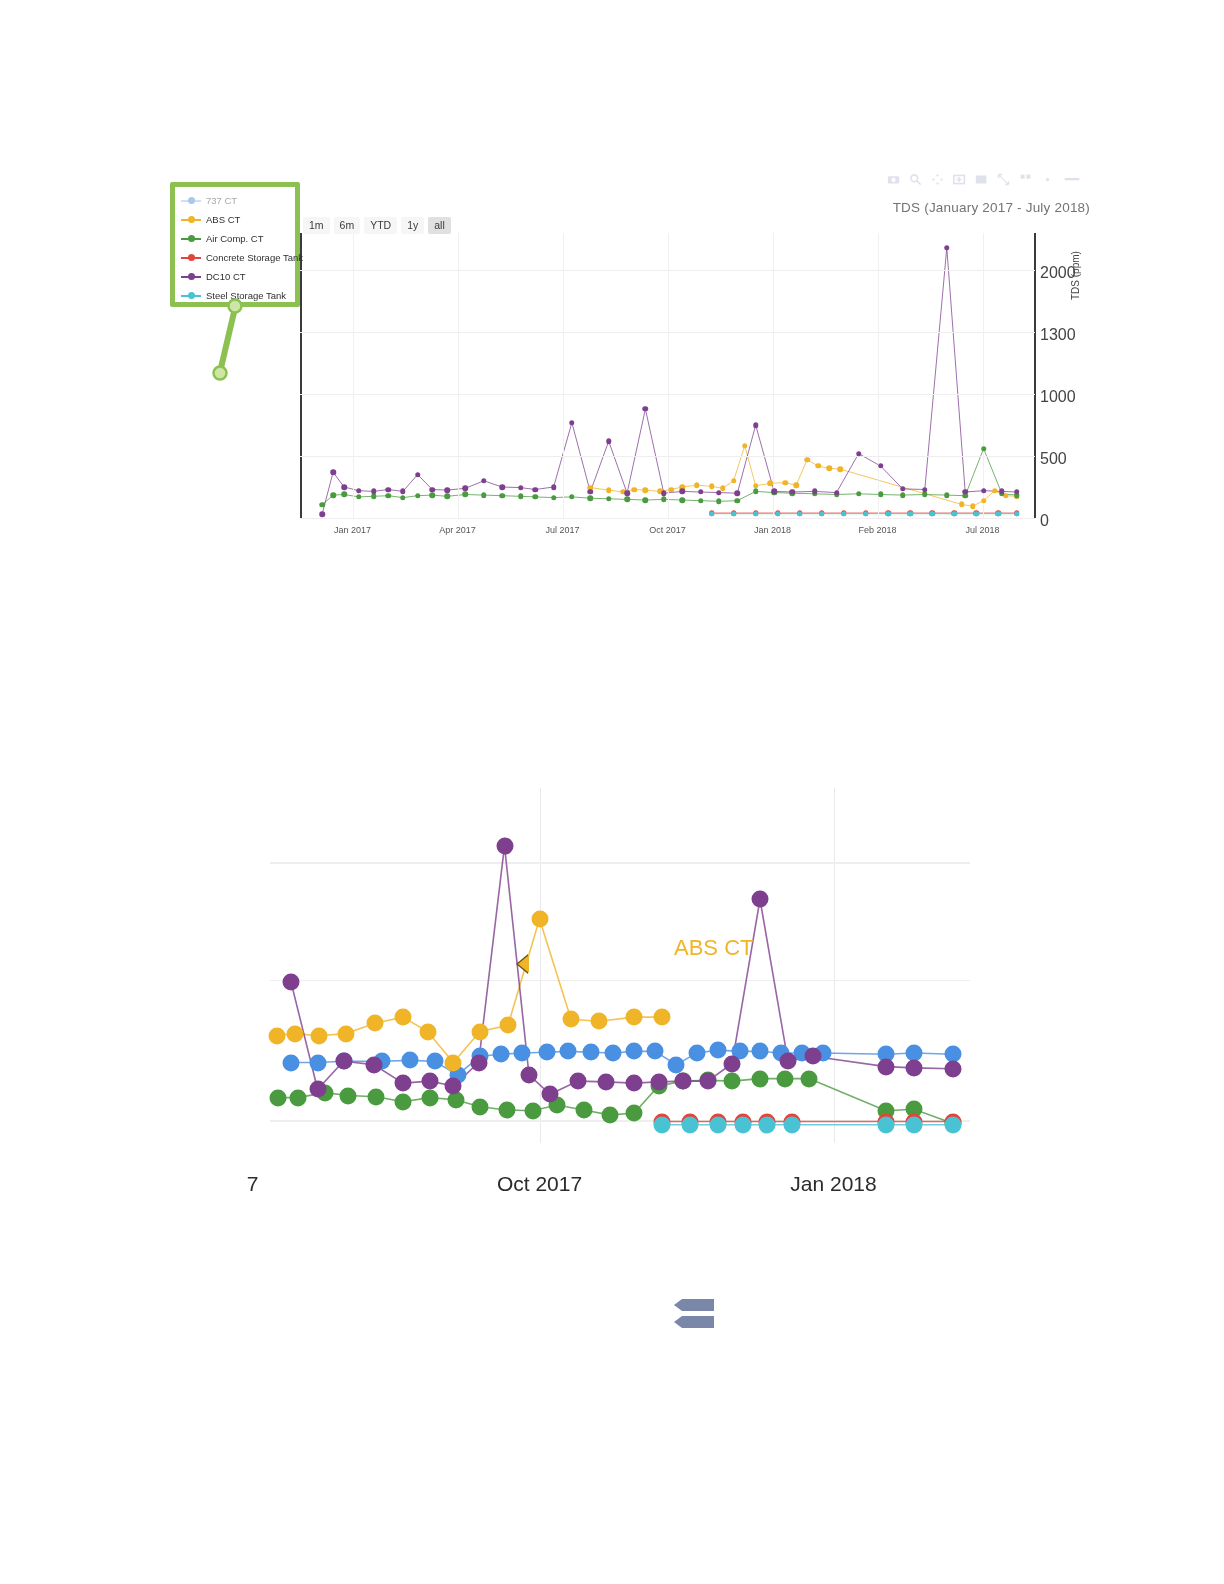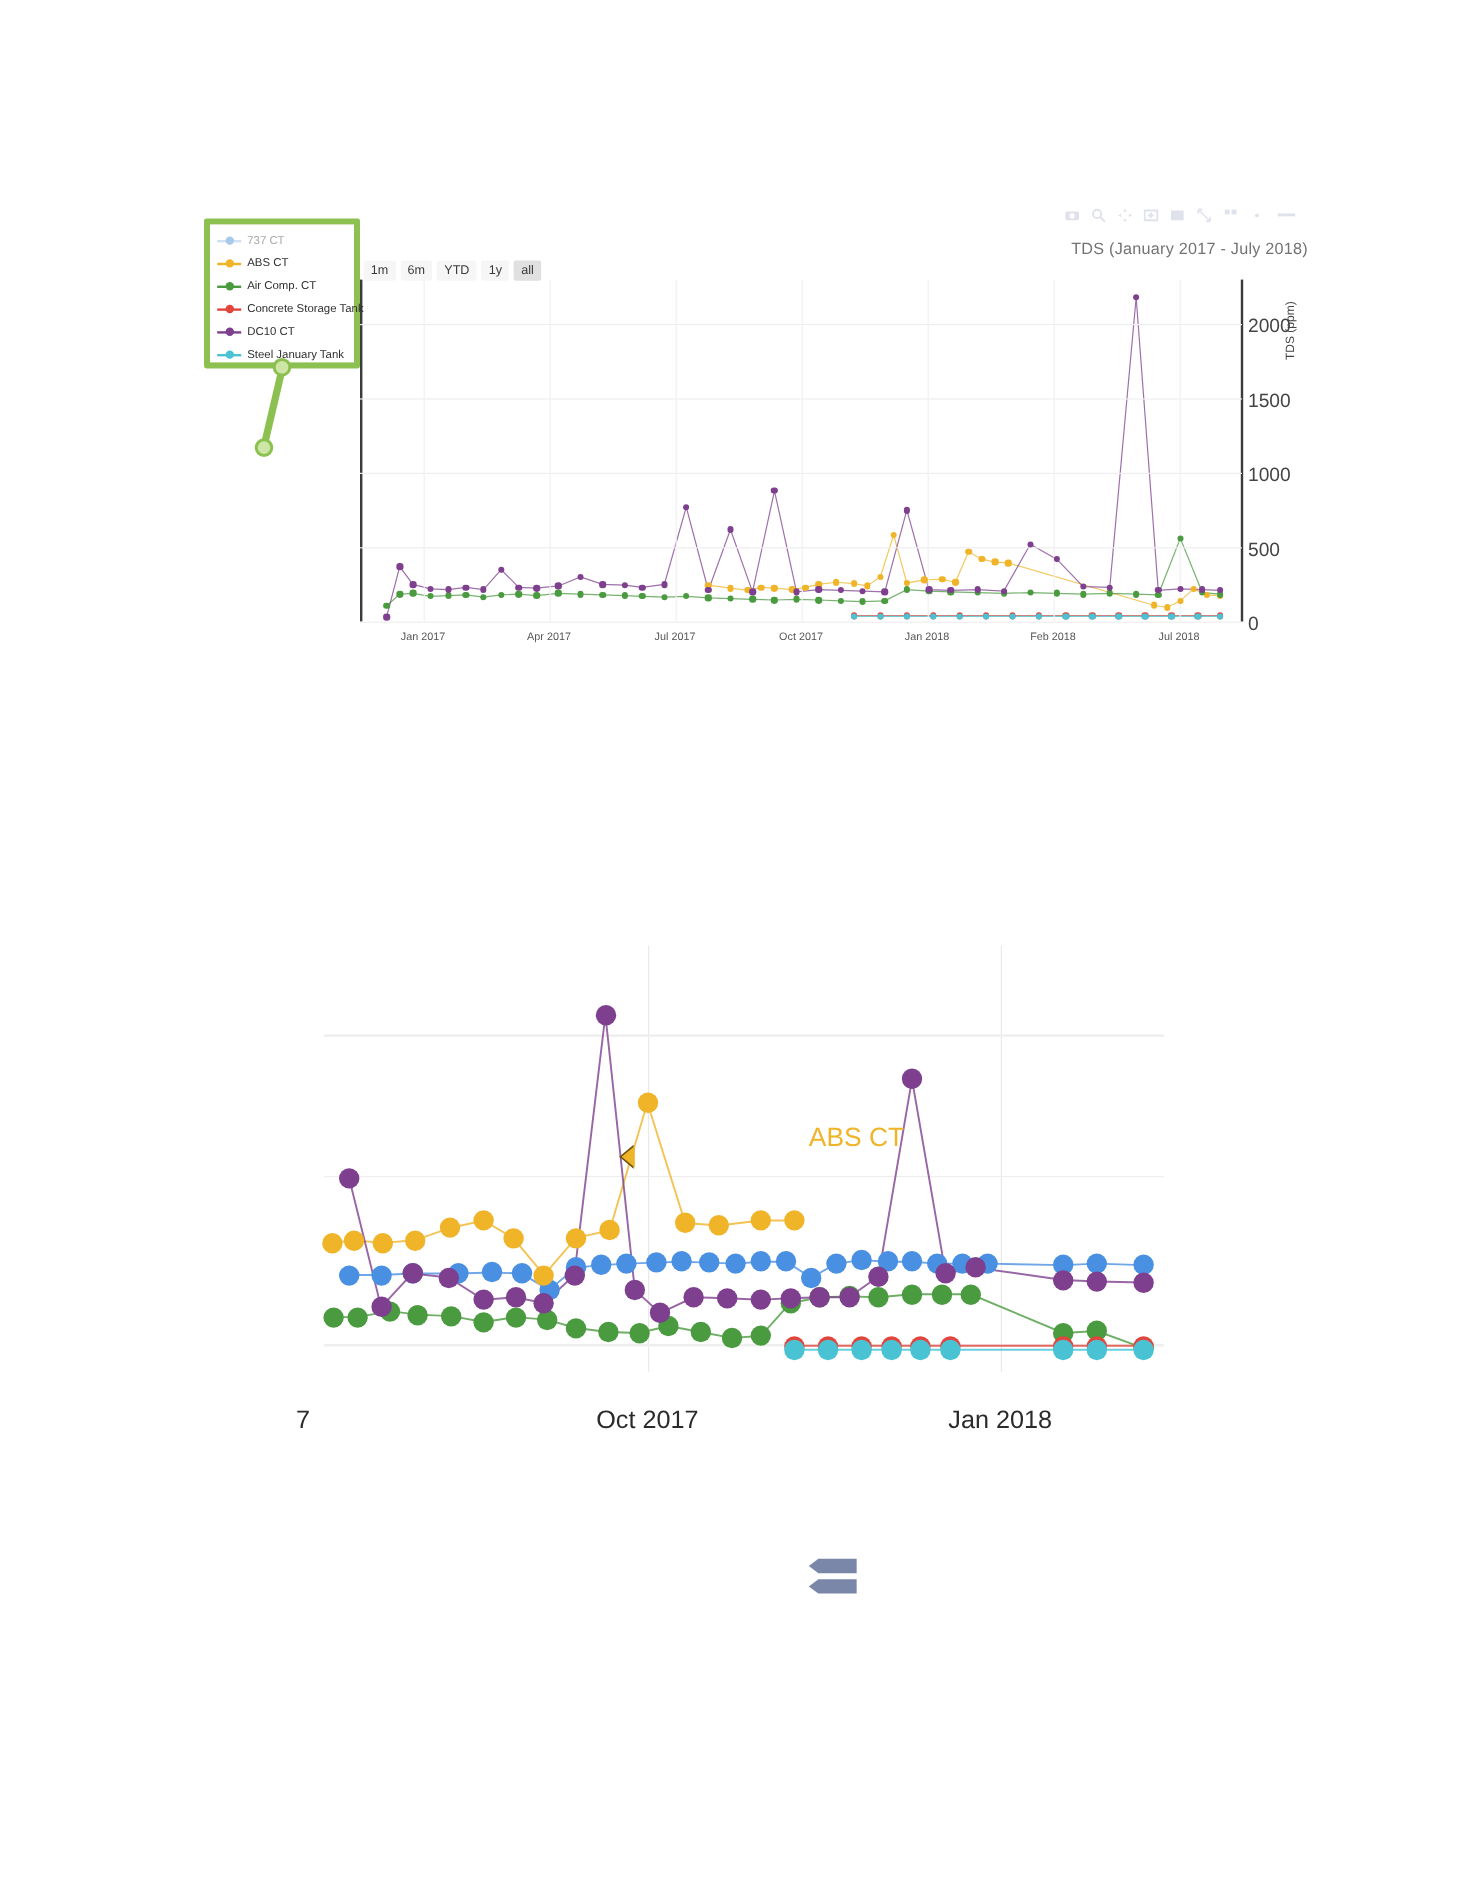--- a/index.html
+++ b/index.html
@@ -196,21 +196,21 @@
         <div class="gridline-v" style="left: 412.5px;"></div>
         <div class="gridline-v" style="left: 517.5px;"></div>
         <div class="gridline-v" style="left: 622.5px;"></div>
         <div class="gridline-v" style="left: 727.5px;"></div>
         <div class="gridline-v" style="left: 832.5px;"></div>
       </div>
     <div id="top-yticks">
         <div class="ytick" style="top: 353px;">0</div>
         <div class="ytick" style="top: 291.043px;">500</div>
         <div class="ytick" style="top: 229.087px;">1000</div>
-        <div class="ytick" style="top: 167.13px;">1500</div>
+        <div class="ytick" style="top: 167.13px;">1300</div>
         <div class="ytick" style="top: 105.174px;">2000</div>
       </div>
     <div id="top-xticks">
         <div class="xtick" style="left: 202.5px;">Jan 2017</div>
         <div class="xtick" style="left: 307.5px;">Apr 2017</div>
         <div class="xtick" style="left: 412.5px;">Jul 2017</div>
         <div class="xtick" style="left: 517.5px;">Oct 2017</div>
         <div class="xtick" style="left: 622.5px;">Jan 2018</div>
         <div class="xtick" style="left: 727.5px;">Feb 2018</div>
         <div class="xtick" style="left: 832.5px;">Jul 2018</div>
@@ -394,21 +394,21 @@
             <span class="lline" style="background: rgb(126, 63, 143);"></span>
             <span class="ldot" style="background: rgb(126, 63, 143);"></span>
           </span>
           <span class="legend-label">DC10 CT</span>
         </div>
         <div class="legend-item">
           <span class="legend-swatch">
             <span class="lline" style="background: rgb(73, 195, 212);"></span>
             <span class="ldot" style="background: rgb(73, 195, 212);"></span>
           </span>
-          <span class="legend-label">Steel January Tank</span>
+          <span class="legend-label">Steel Storage Tank</span>
         </div>
       </div>
   </div>
 
   <svg id="leader-svg">
     <line x1="105" y1="18" x2="90" y2="82" stroke="#8cc152" stroke-width="6" stroke-linecap="round"></line>
     <circle cx="105" cy="16" r="6.5" fill="#cde6a5" stroke="#8cc152" stroke-width="2.5"></circle>
     <circle cx="90" cy="83" r="6.5" fill="#cde6a5" stroke="#8cc152" stroke-width="2.5"></circle>
   </svg>
 

